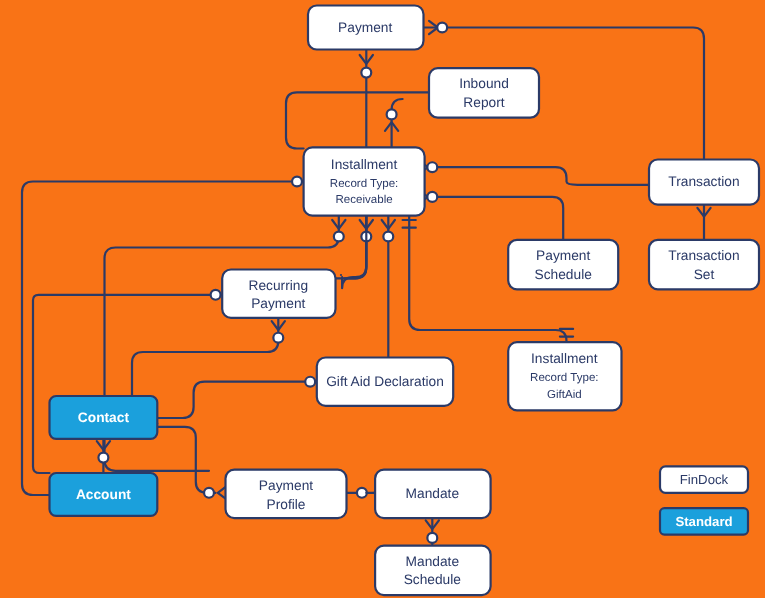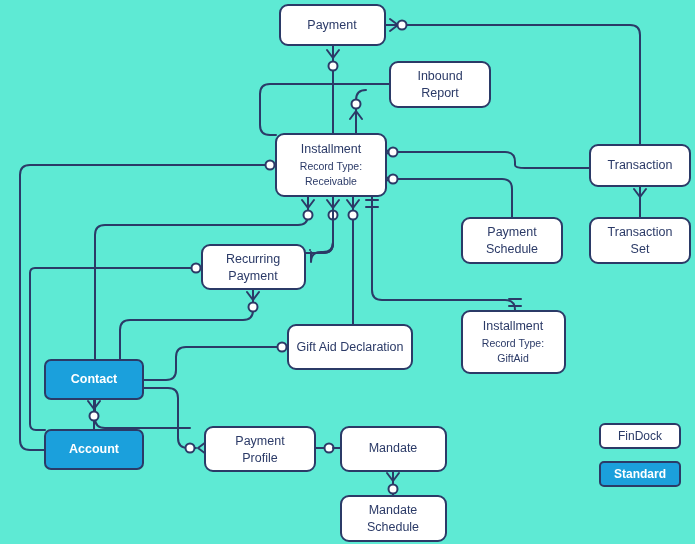--- a/index.html
+++ b/index.html
@@ -4,21 +4,21 @@
 <title>FinDock ERD</title>
 <style>
   html,body{margin:0;padding:0;background:#ffffff;}
   body{
     font-family:"Liberation Sans", sans-serif;
     width:695px;height:544px;overflow:hidden;
   }
   #diagram-root{
     position:relative;
     width:695px;height:544px;
-    background:#5eead4;
+    background:#f97316;
   }
   svg.layer{
     position:absolute;top:0;left:0;
     width:695px;height:544px;
   }
   #edge-layer{z-index:1;}
   #node-layer{z-index:2;}
   .node-rect{
     fill:#ffffff;
     stroke:#2b3a67;

